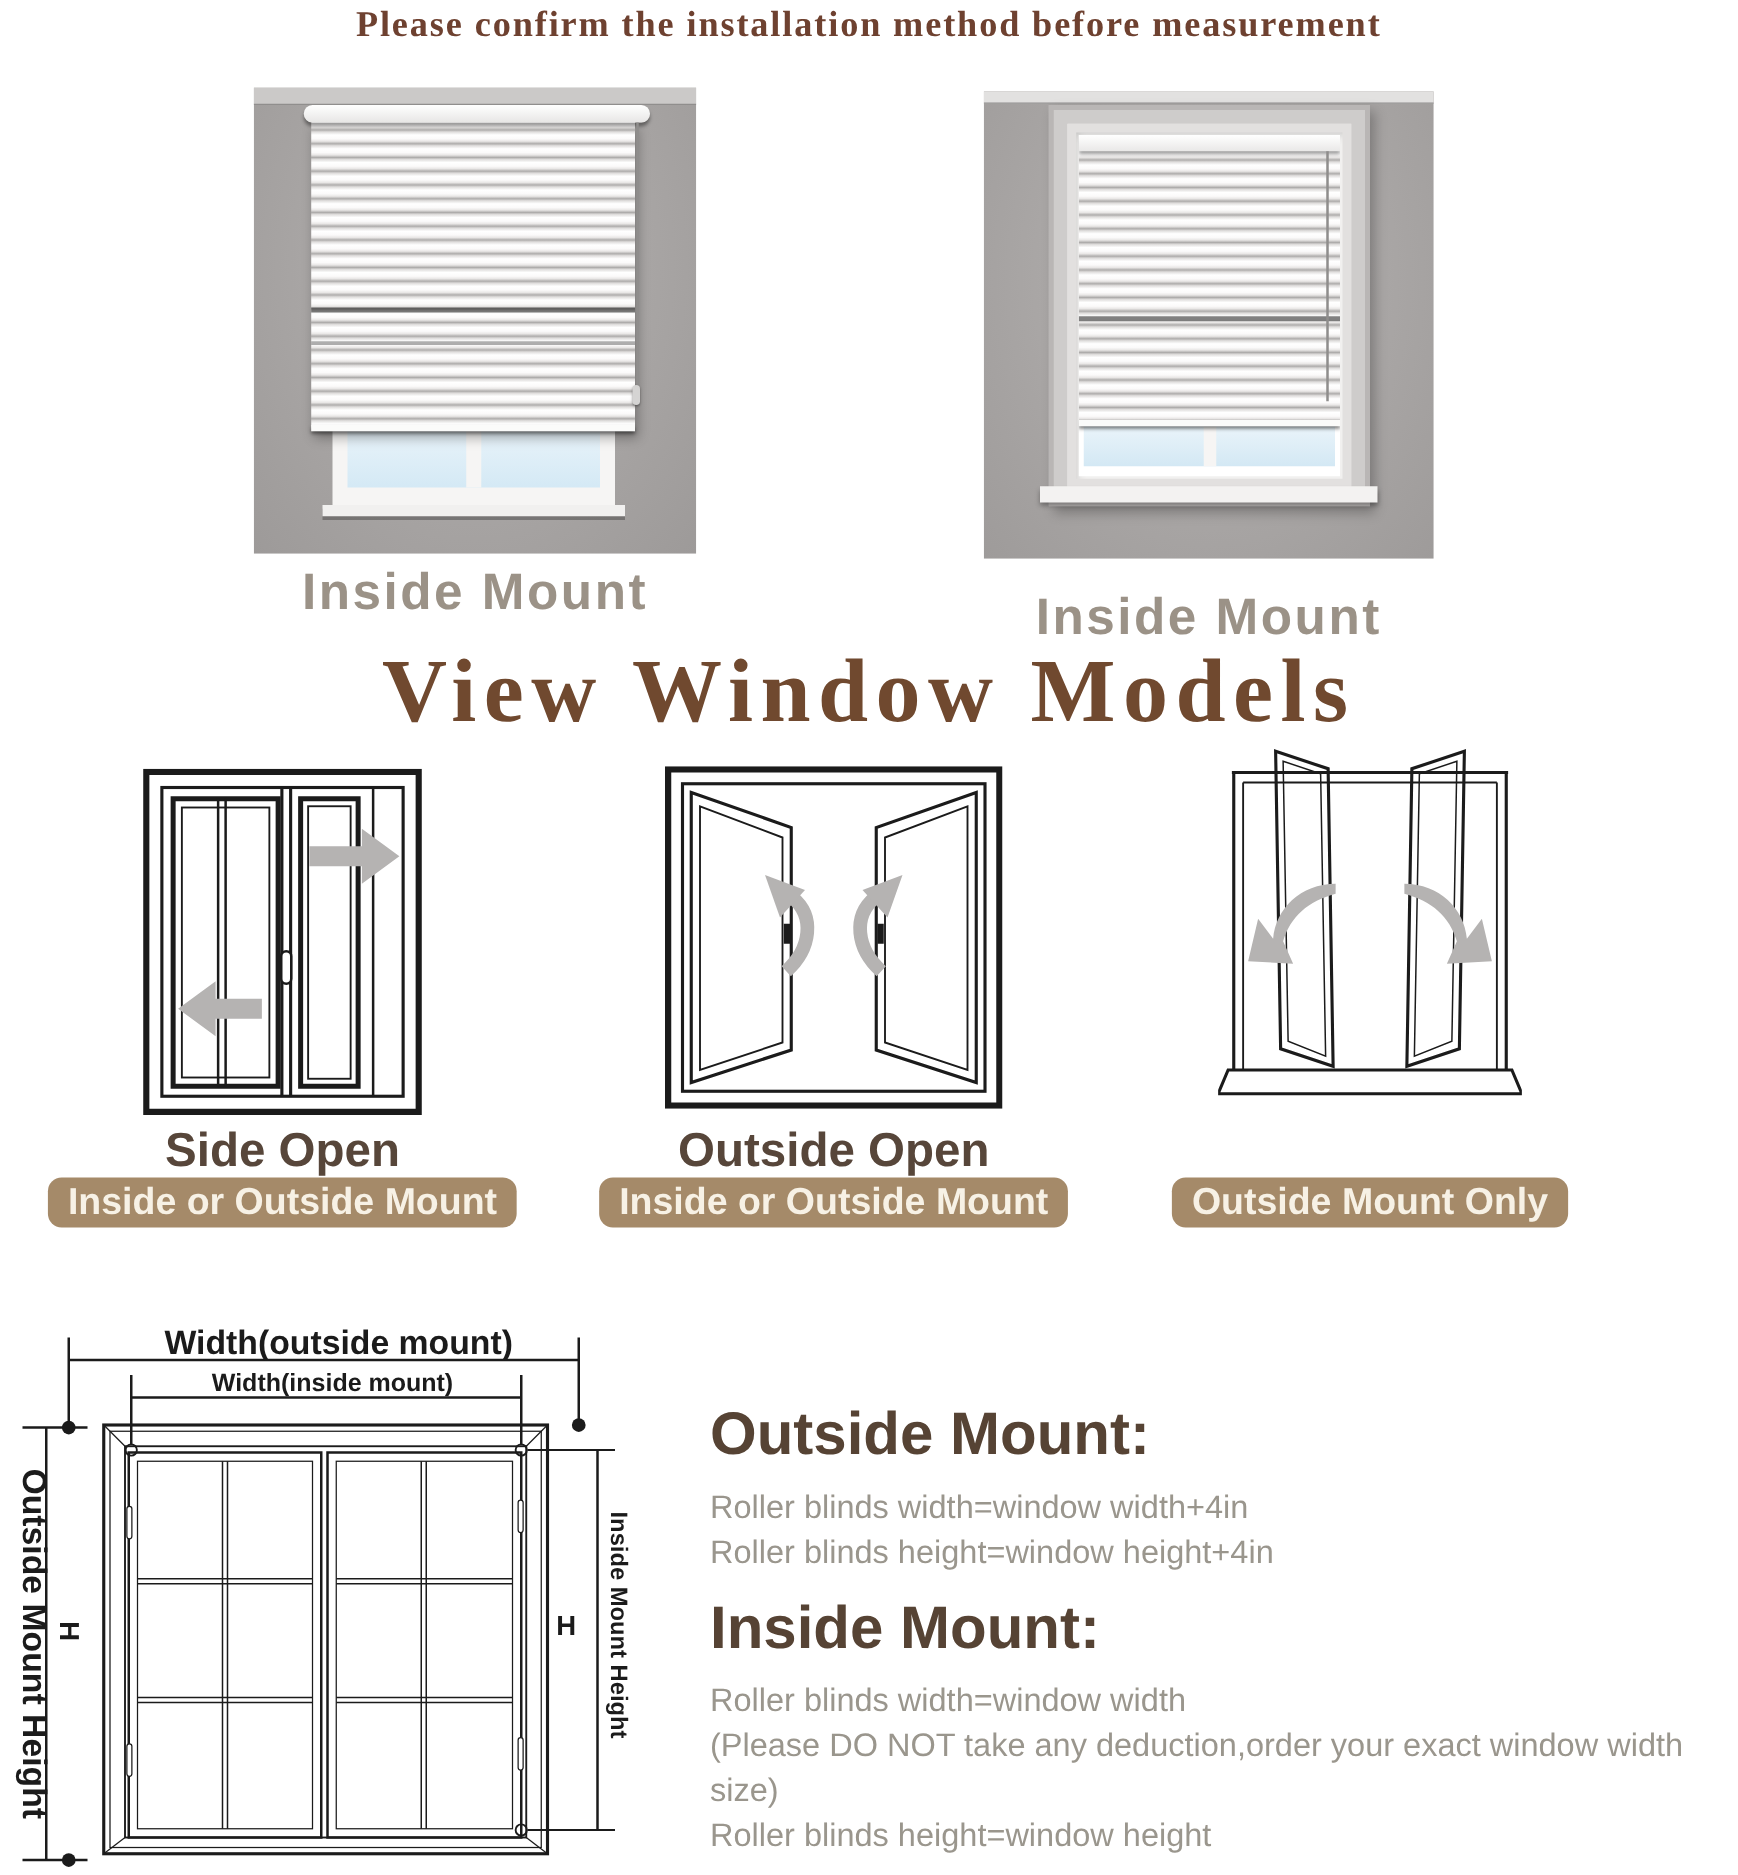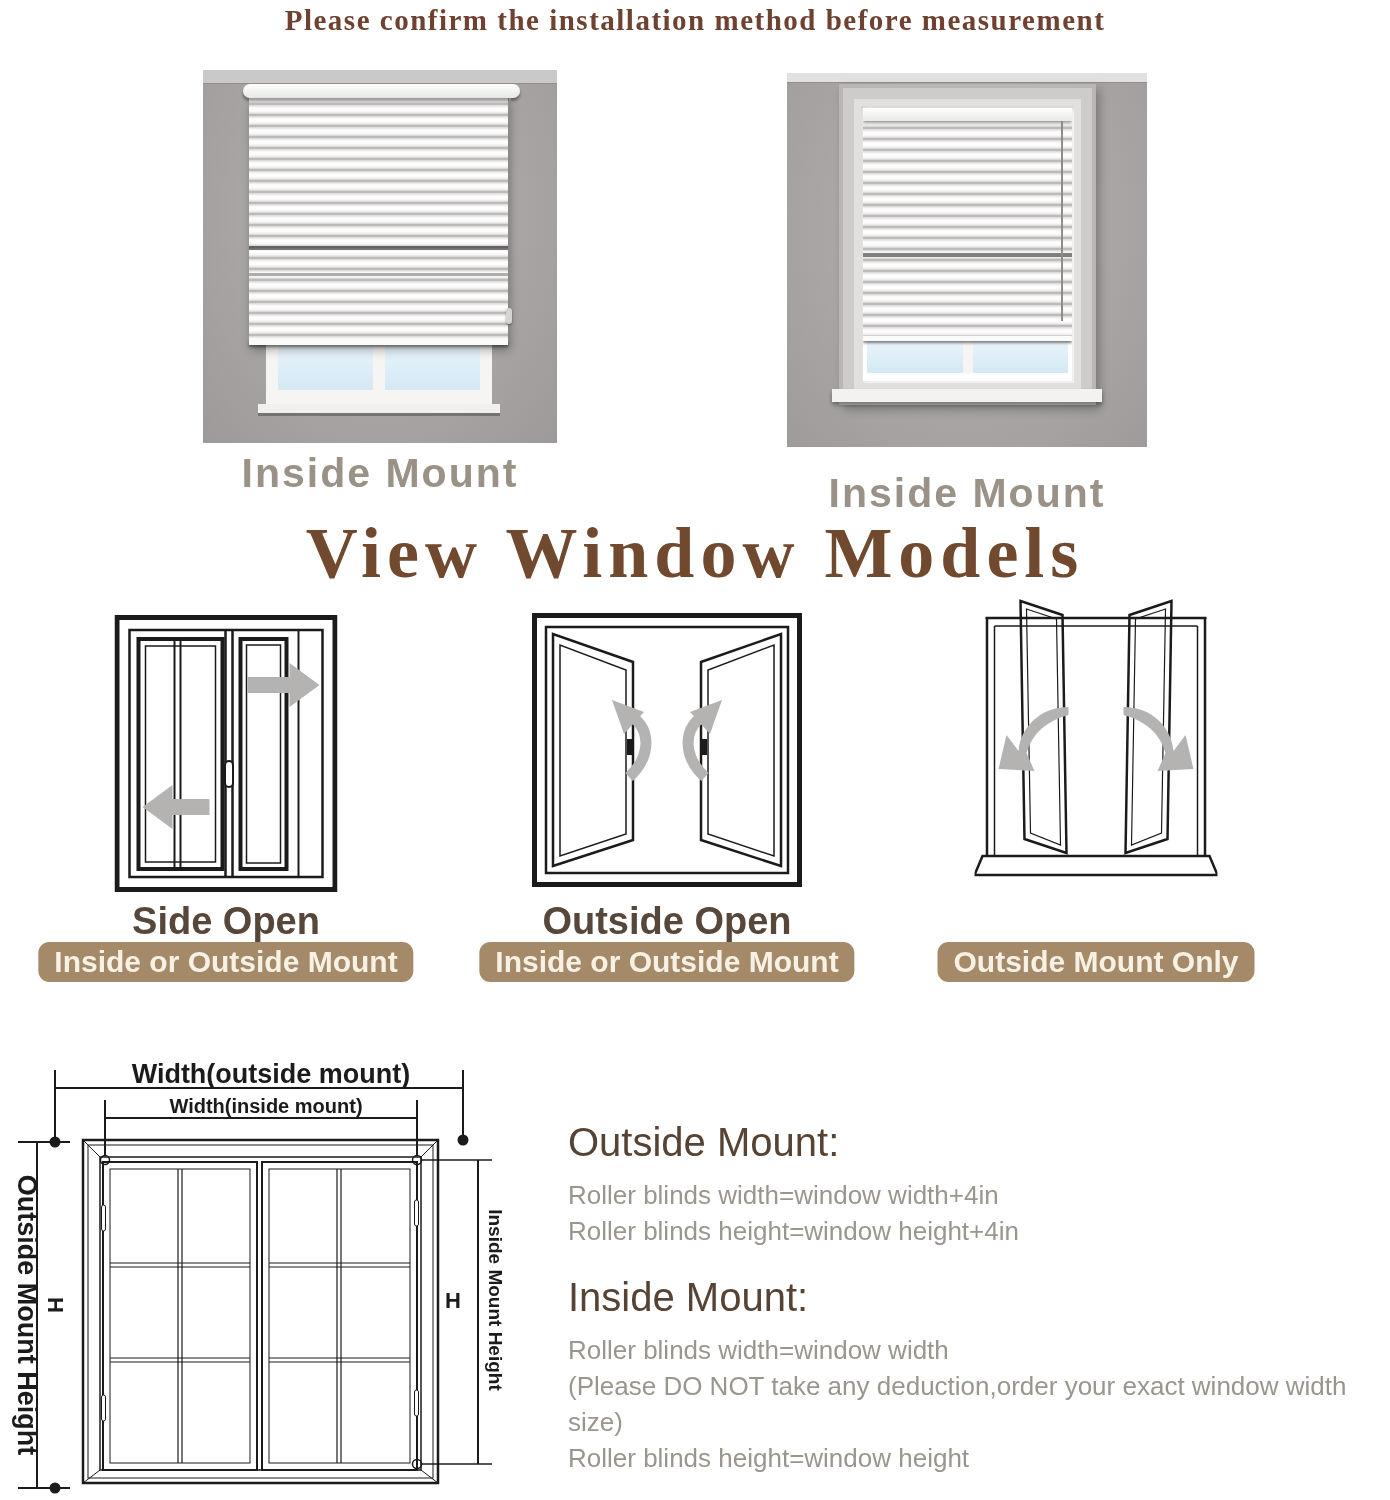--- a/index.html
+++ b/index.html
@@ -81,21 +81,21 @@
         background:var(--c-badge-bg);color:var(--c-badge-text);font-weight:bold;font-size:30px;
         padding:3px 16px;border-radius:11px;}
   
   .measure{position:absolute;left:0;top:1050px;color:var(--c-line);}
   .measure text{font-family:"Liberation Sans",sans-serif;fill:var(--c-line);}
   
   .instructions{position:absolute;left:568px;top:1120px;width:820px;}
   .inst-block{position:absolute;left:0;}
   .b1{top:0;}
   .b2{top:155px;}
-  .inst-heading{font-weight:normal;font-size:40px;color:var(--c-inst-heading);margin-bottom:12px;}
+  .inst-heading{font-weight:bold;font-size:48px;color:var(--c-inst-heading);margin-bottom:12px;}
   .inst-line{font-size:26px;line-height:36px;color:var(--c-inst-body);}
 </style>
 </head>
 <body>
 
 <div class="page">
 
   <div class="title">Please confirm the installation method before measurement</div>
 
   <div class="photo-card pc1">

